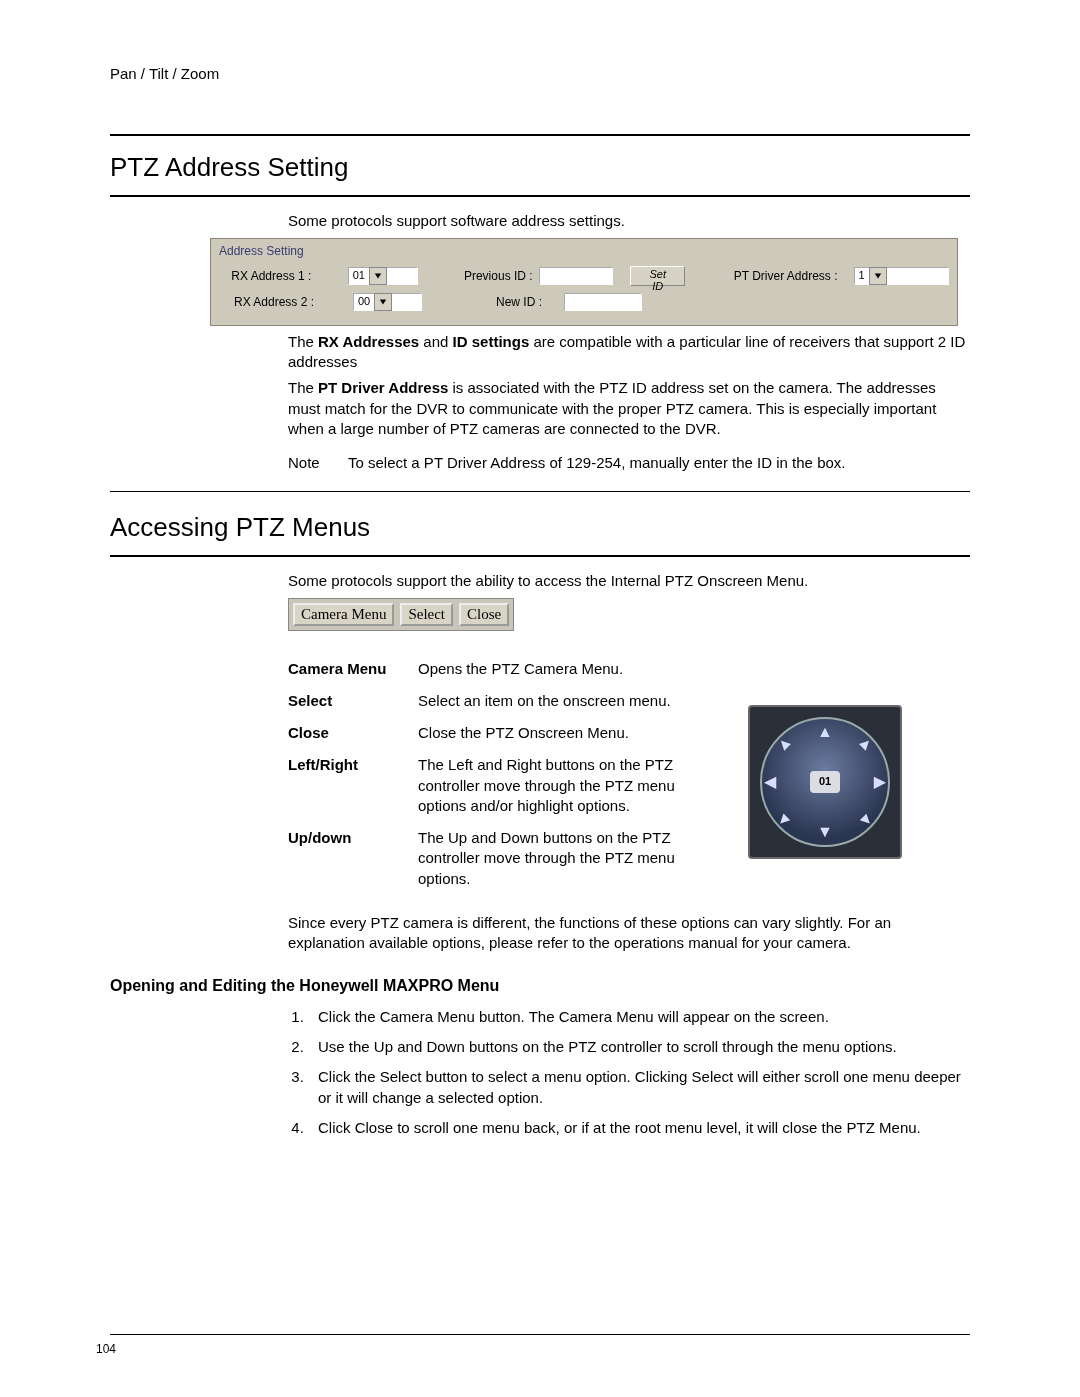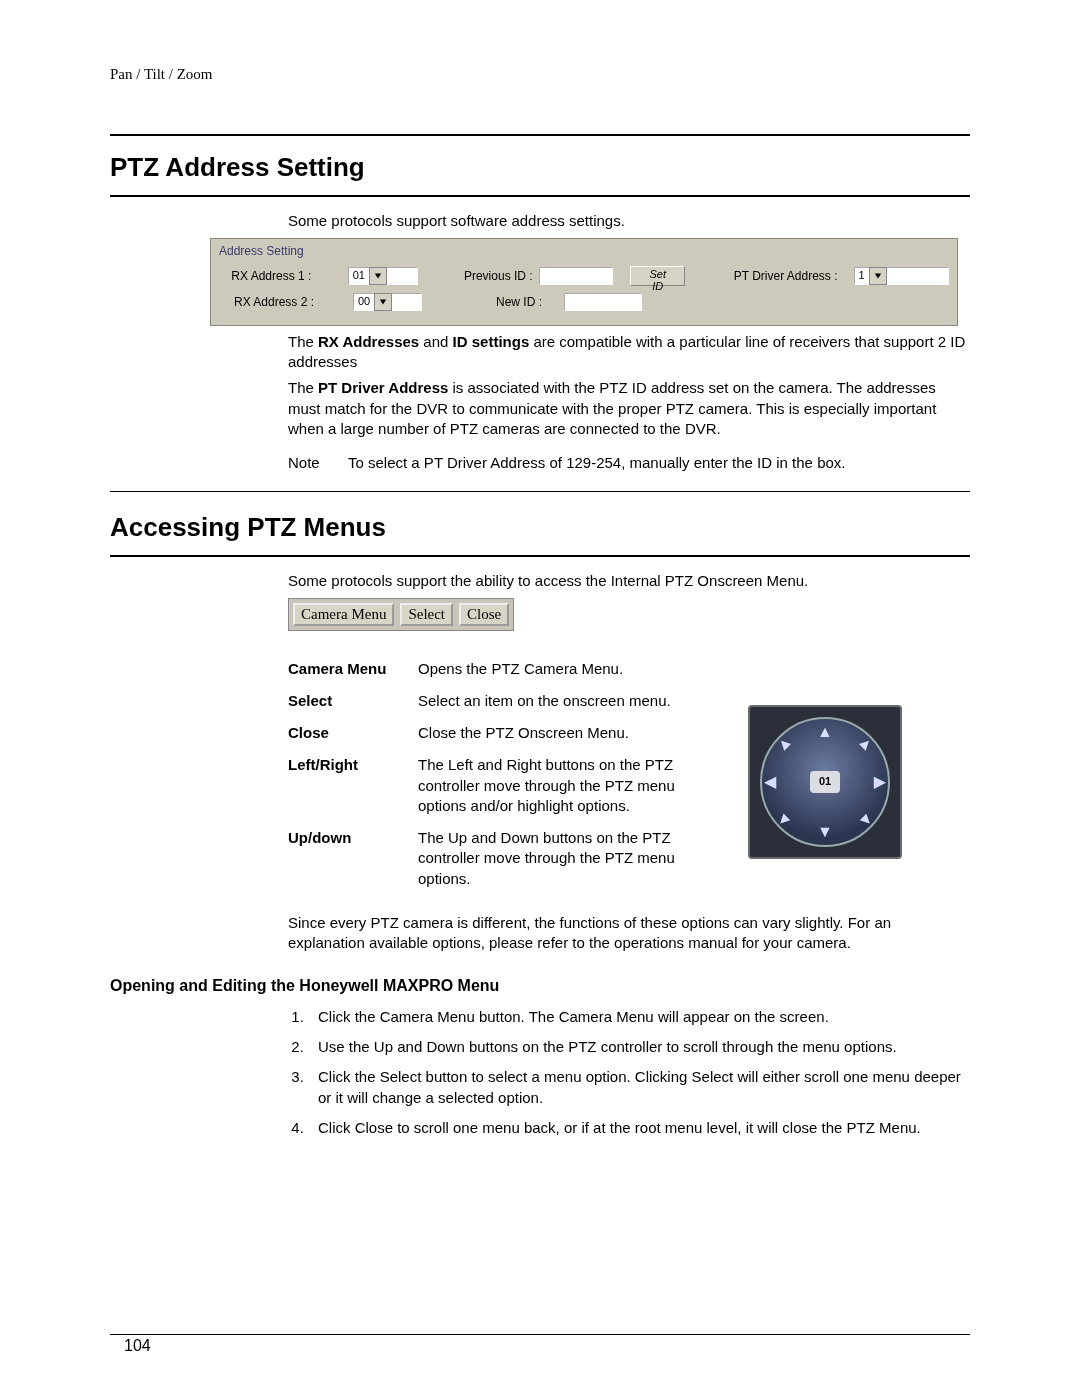--- a/index.html
+++ b/index.html
@@ -14,25 +14,24 @@
   .page {
     width: 1080px;
     height: 1397px;
     box-sizing: border-box;
     padding: 64px 110px 30px 110px;
     position: relative;
   }
   .breadcrumb {
     font-size: 15px;
     margin-bottom: 50px;
-    font-family: Liberation Serif, serif;
   }
   .hr-thick { border: 0; border-top: 2px solid #000; margin: 10px 0 14px 0; }
   .hr-med   { border: 0; border-top: 1px solid #000; margin: 18px 0 18px 0; }
-  h1 { font-size: 26px; font-weight: bold; margin: 0 0 6px 0; }
+  h1 { font-size: 26px; font-weight: normal; margin: 0 0 6px 0; }
   h2 { font-size: 16px; font-weight: bold; margin: 22px 0 8px 0; }
   .indent-block { margin-left: 178px; }
   .intro { font-size: 15px; margin: 2px 0 6px 0; }
 
   
   .addr-box {
     background: #cdc9bb;
     border: 1px solid #8a8576;
     font-family: Tahoma, Arial, sans-serif;
     padding: 4px 8px 10px 8px;
@@ -115,21 +114,21 @@
     transform: translate(-50%,-50%); background: #dcdde3; border-radius: 4px;
     color: #000; font-size: 11px; font-weight: bold;
     display:flex; align-items:center; justify-content:center;
   }
 
   .menu-flex { display: flex; align-items: flex-start; gap: 20px; }
 
   ol.steps { font-size: 15px; padding-left: 20px; margin: 10px 0; }
   ol.steps li { padding-left: 10px; margin-bottom: 10px; }
 
-  .pagenum { position: absolute; bottom: 40px; left: 124px; font-size: 16px; }
+  .pagenum { position: absolute; bottom: 40px; left: 96px; font-size: 12px; }
   .bottom-rule { position: absolute; bottom: 62px; left: 110px; right: 110px; border-top: 1px solid #000; }
 </style>
 </head>
 <body>
 
 <div class="page">
 
   <div class="breadcrumb">Pan / Tilt / Zoom</div>
 
   <hr class="hr-thick">

